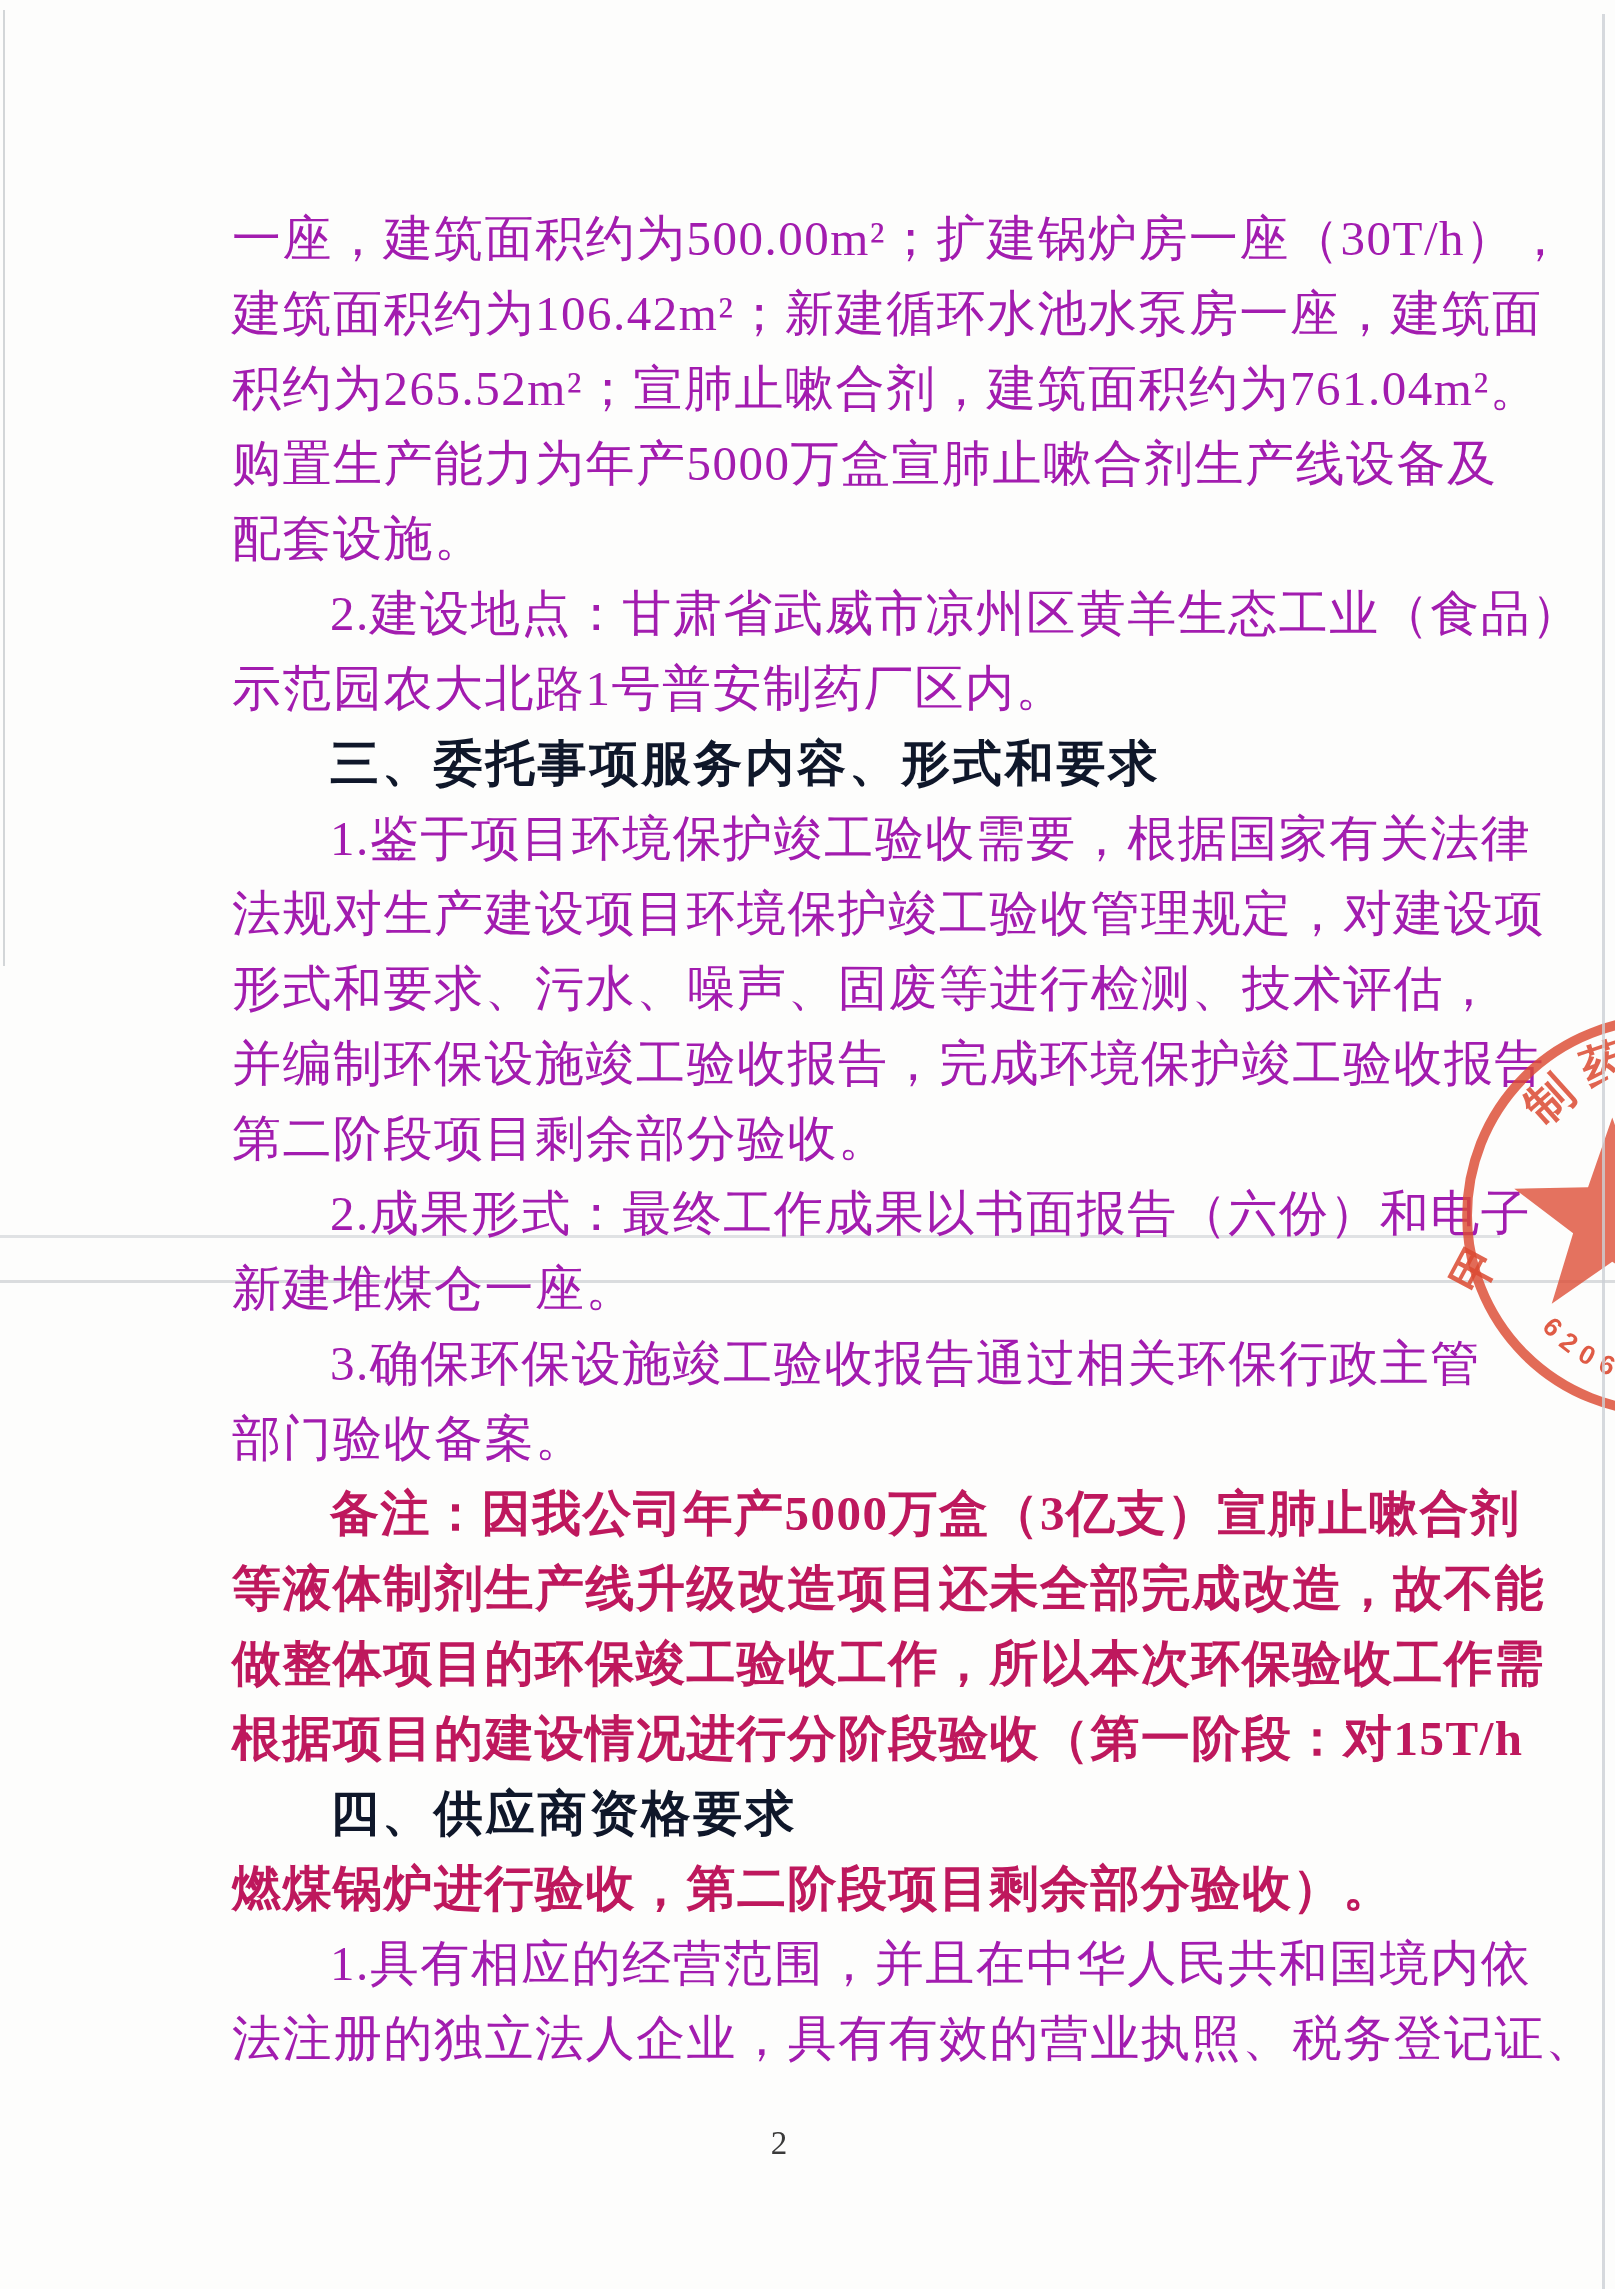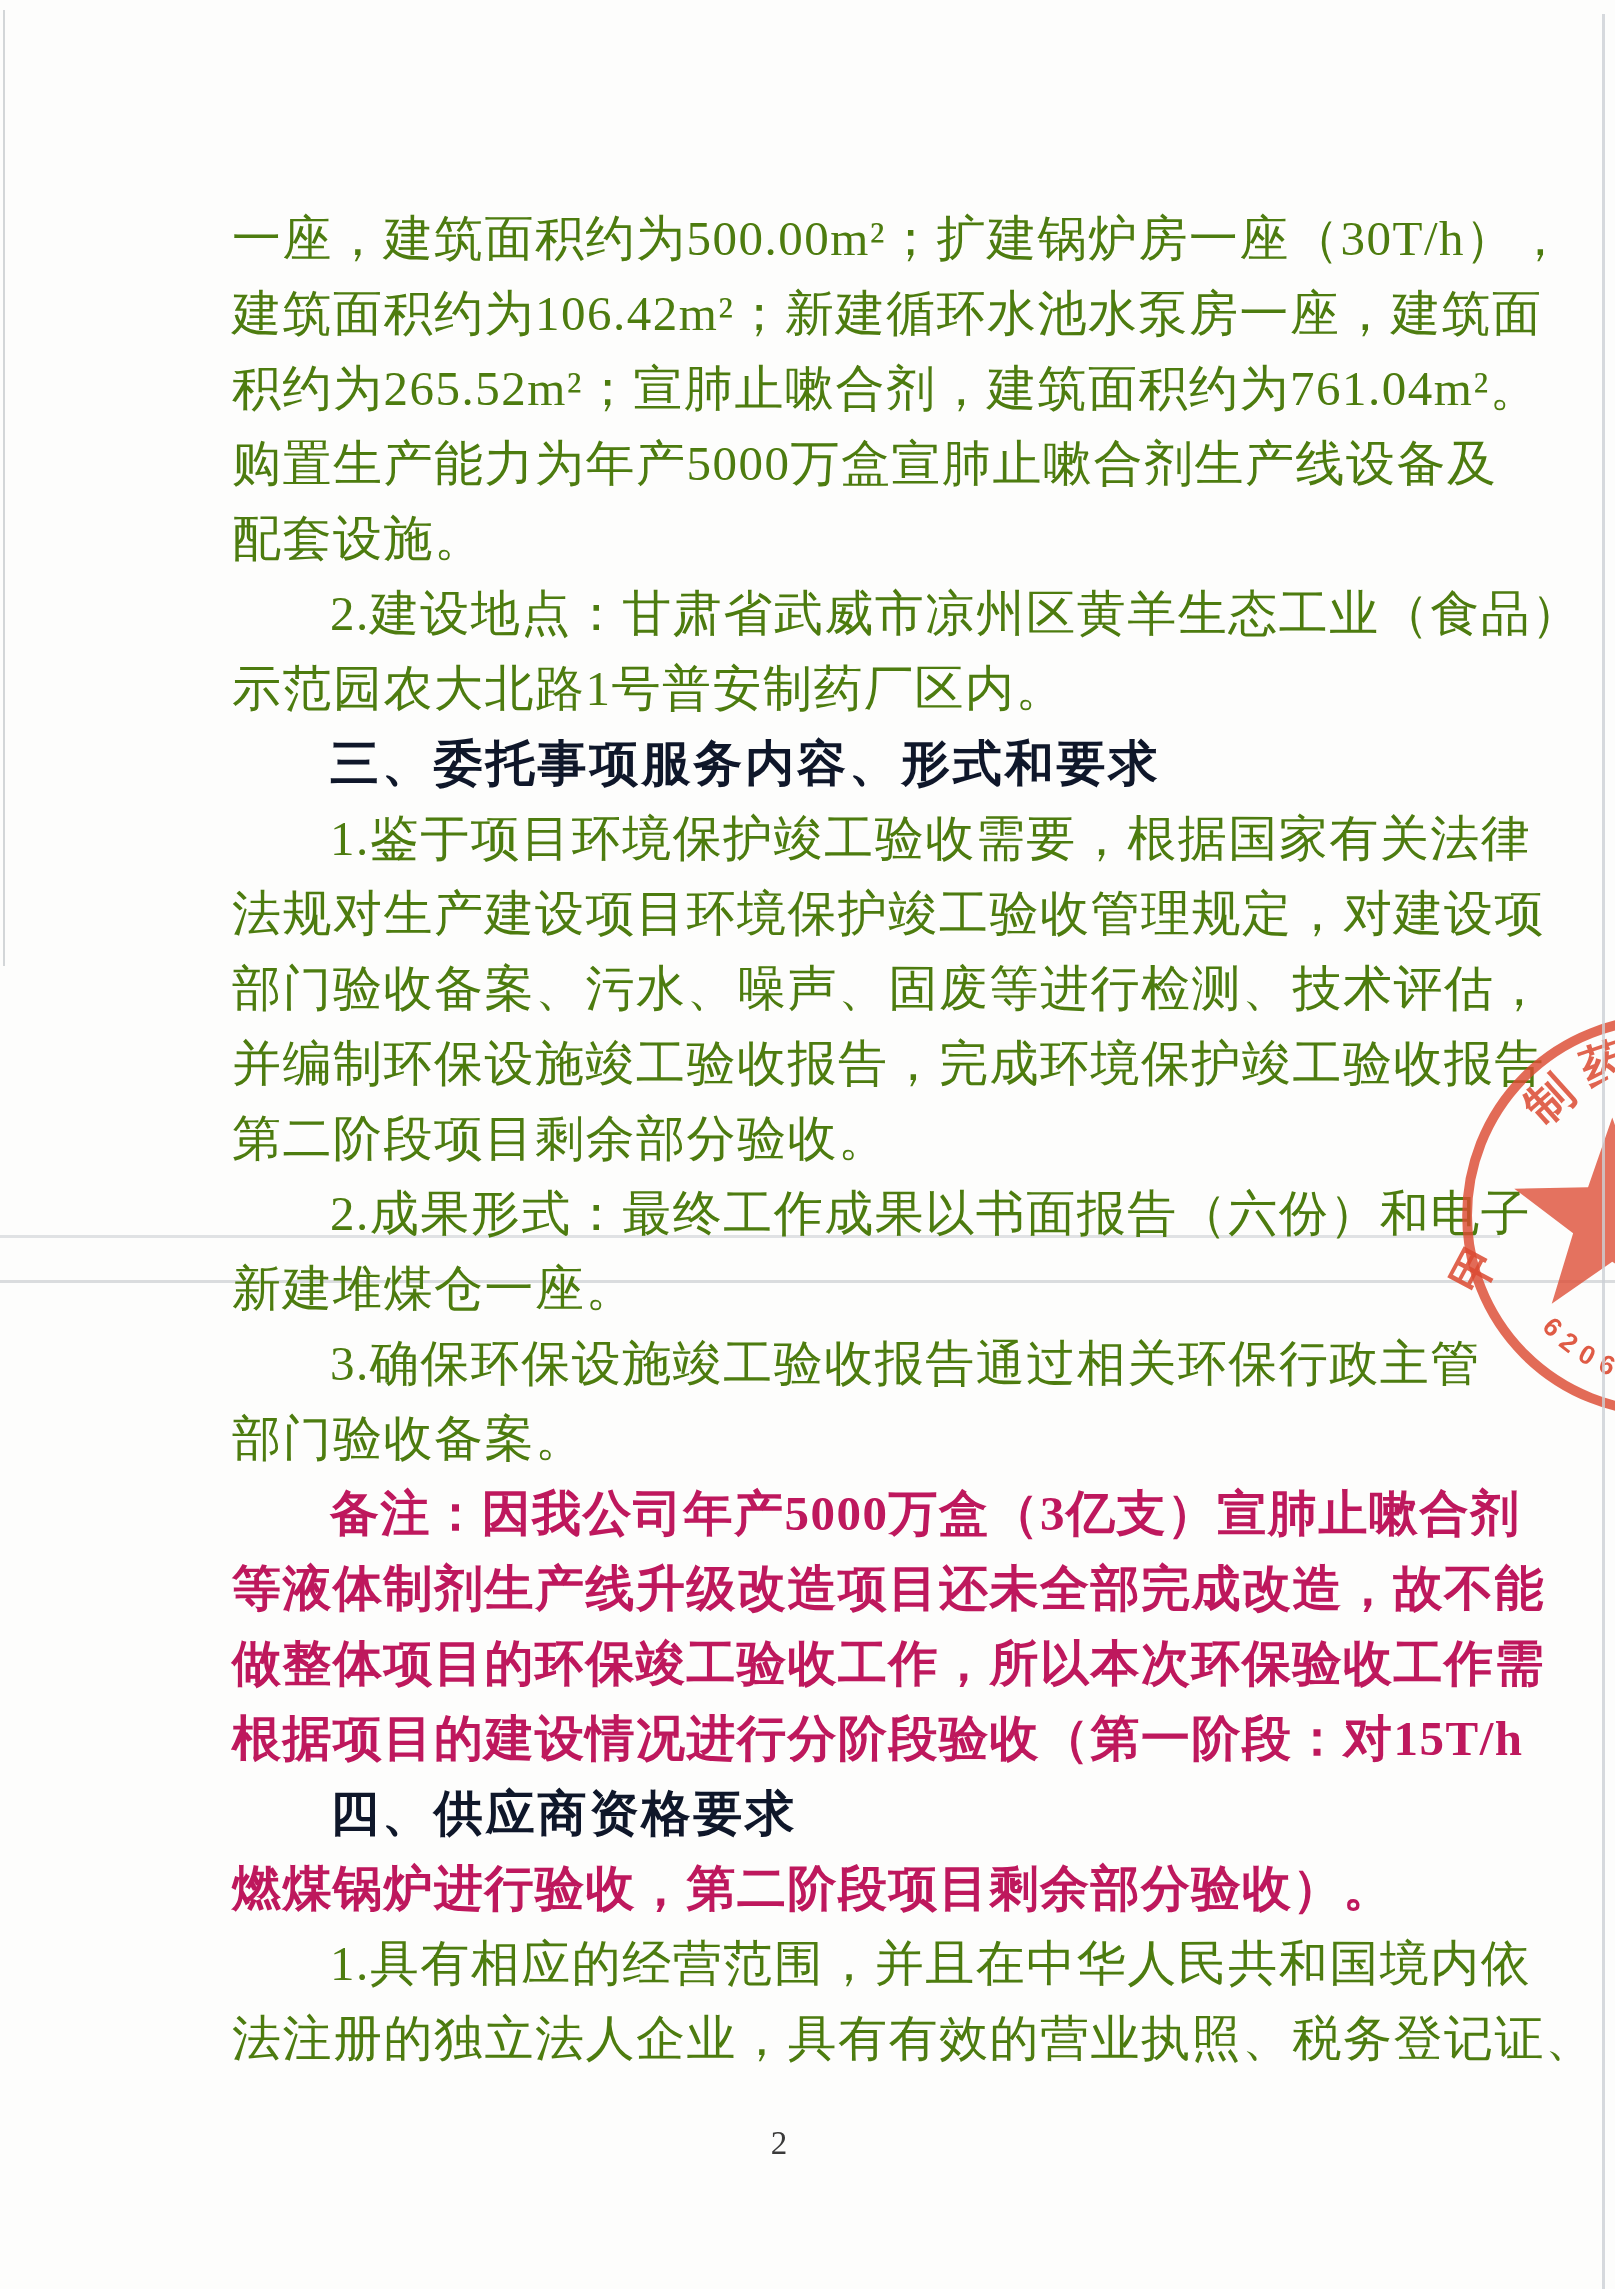--- a/index.html
+++ b/index.html
@@ -8,21 +8,21 @@
     width:1615px;height:2290px;
     background:#fdfdfc;
     overflow:hidden;
     font-family:"Liberation Serif","DejaVu Serif",serif;
     color:#262626;
   }
   .content{position:absolute;left:232px;top:201px;width:1157px;}
   .line{
     height:75px;line-height:75px;
     font-size:49px;letter-spacing:1.5px;
-    white-space:nowrap;color:#4d7c0f;
+    white-space:nowrap;color:#a21caf;
   }
   .indent{text-indent:2em;}
   .bold{font-weight:700;color:#be185d;}
   .heading{font-weight:700;color:#0f172a;font-family:"Liberation Sans","DejaVu Sans",sans-serif;letter-spacing:2.9px;}
   .page-number{
     position:absolute;top:2125px;left:0;width:1558px;
     text-align:center;font-size:33px;color:#3a3a3a;
   }
   
   .edge-line-left{position:absolute;left:2.9px;top:9.8px;width:2px;height:956px;background:#d3d6d8;}
@@ -48,21 +48,21 @@
     <div class="line">一座，建筑面积约为500.00m²；扩建锅炉房一座（30T/h），</div>
     <div class="line">建筑面积约为106.42m²；新建循环水池水泵房一座，建筑面</div>
     <div class="line">积约为265.52m²；宣肺止嗽合剂，建筑面积约为761.04m²。</div>
     <div class="line">购置生产能力为年产5000万盒宣肺止嗽合剂生产线设备及</div>
     <div class="line">配套设施。</div>
     <div class="line indent">2.建设地点：甘肃省武威市凉州区黄羊生态工业（食品）</div>
     <div class="line">示范园农大北路1号普安制药厂区内。</div>
     <div class="line indent heading">三、委托事项服务内容、形式和要求</div>
     <div class="line indent">1.鉴于项目环境保护竣工验收需要，根据国家有关法律</div>
     <div class="line">法规对生产建设项目环境保护竣工验收管理规定，对建设项</div>
-    <div class="line">部门验收备案、污水、噪声、固废等进行检测、技术评估，</div>
+    <div class="line">形式和要求、污水、噪声、固废等进行检测、技术评估，</div>
     <div class="line">并编制环保设施竣工验收报告，完成环境保护竣工验收报告</div>
     <div class="line">第二阶段项目剩余部分验收。</div>
     <div class="line indent">2.成果形式：最终工作成果以书面报告（六份）和电子</div>
     <div class="line">新建堆煤仓一座。</div>
     <div class="line indent">3.确保环保设施竣工验收报告通过相关环保行政主管</div>
     <div class="line">部门验收备案。</div>
     <div class="line indent bold">备注：因我公司年产5000万盒（3亿支）宣肺止嗽合剂</div>
     <div class="line bold">等液体制剂生产线升级改造项目还未全部完成改造，故不能</div>
     <div class="line bold">做整体项目的环保竣工验收工作，所以本次环保验收工作需</div>
     <div class="line bold">根据项目的建设情况进行分阶段验收（第一阶段：对15T/h</div>

